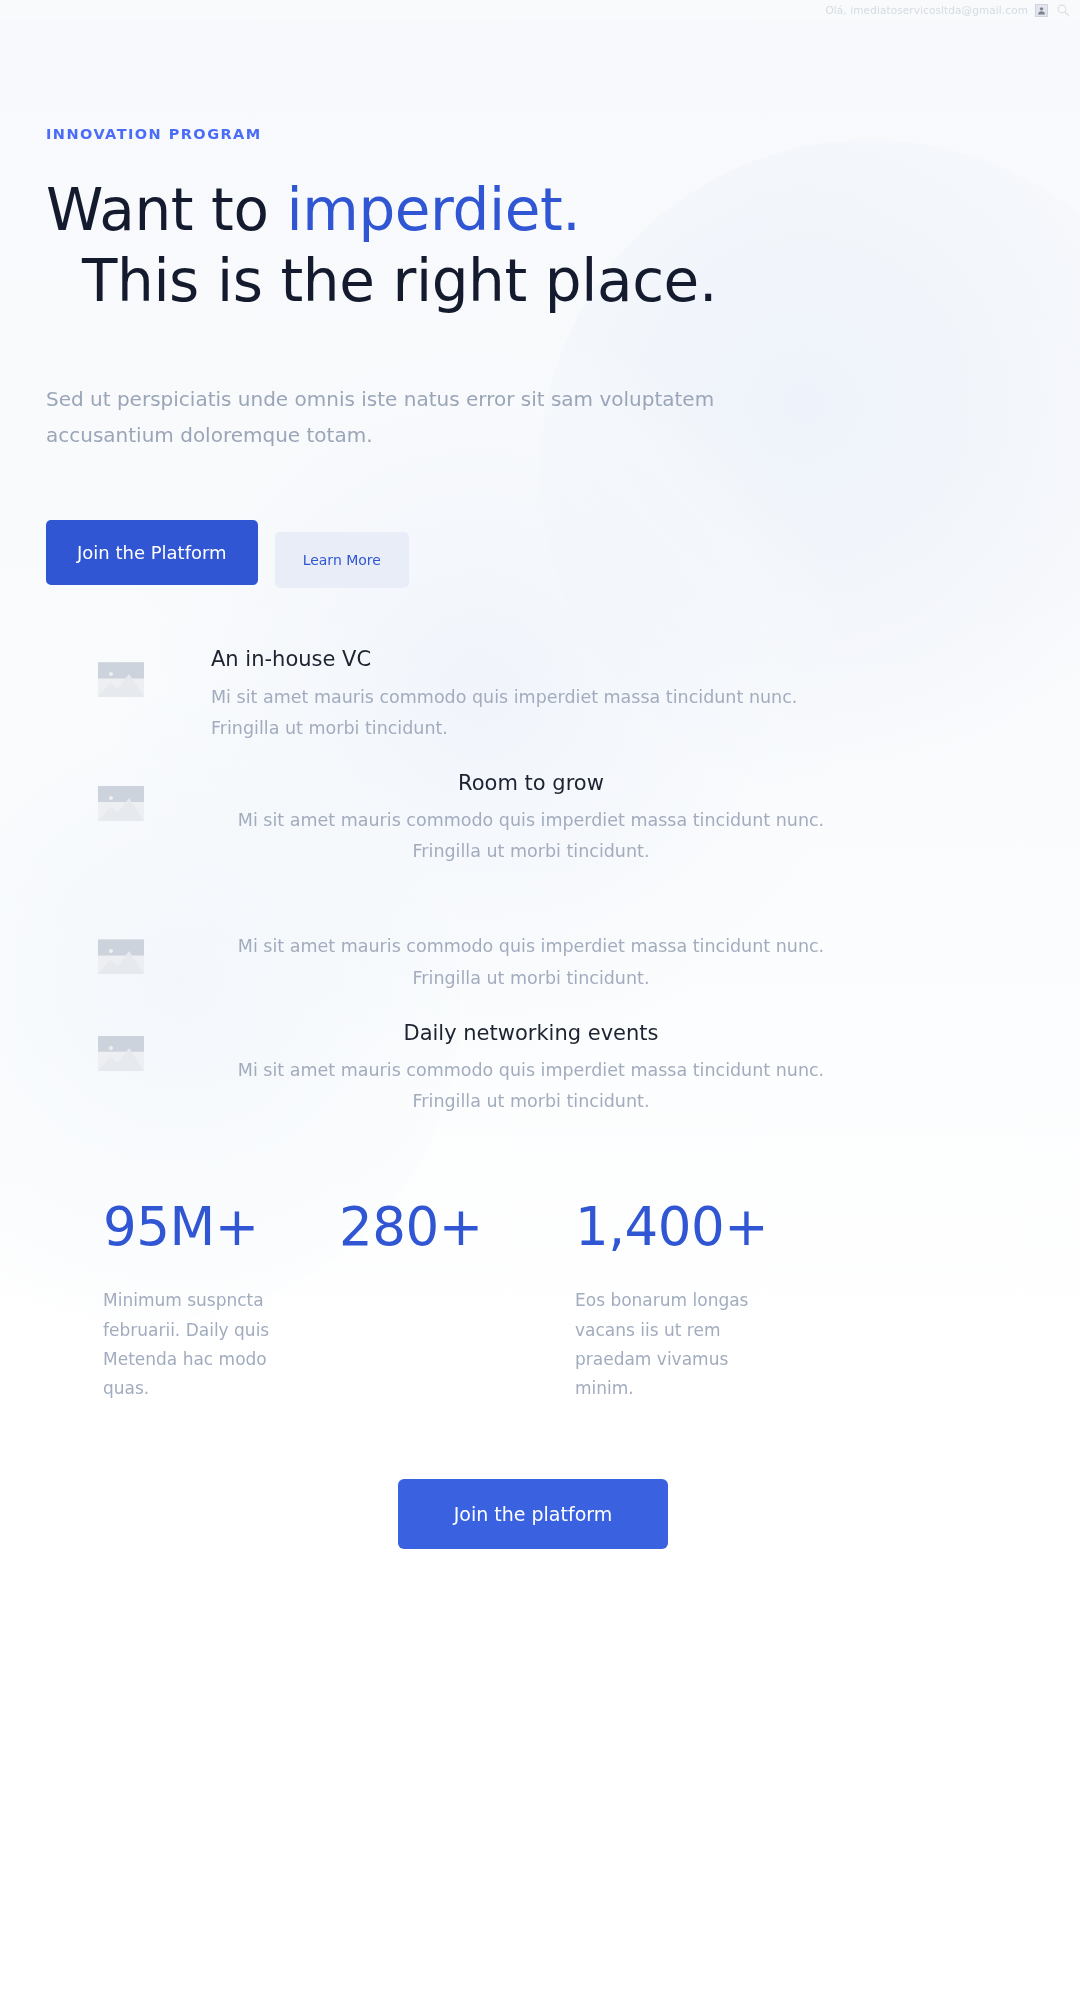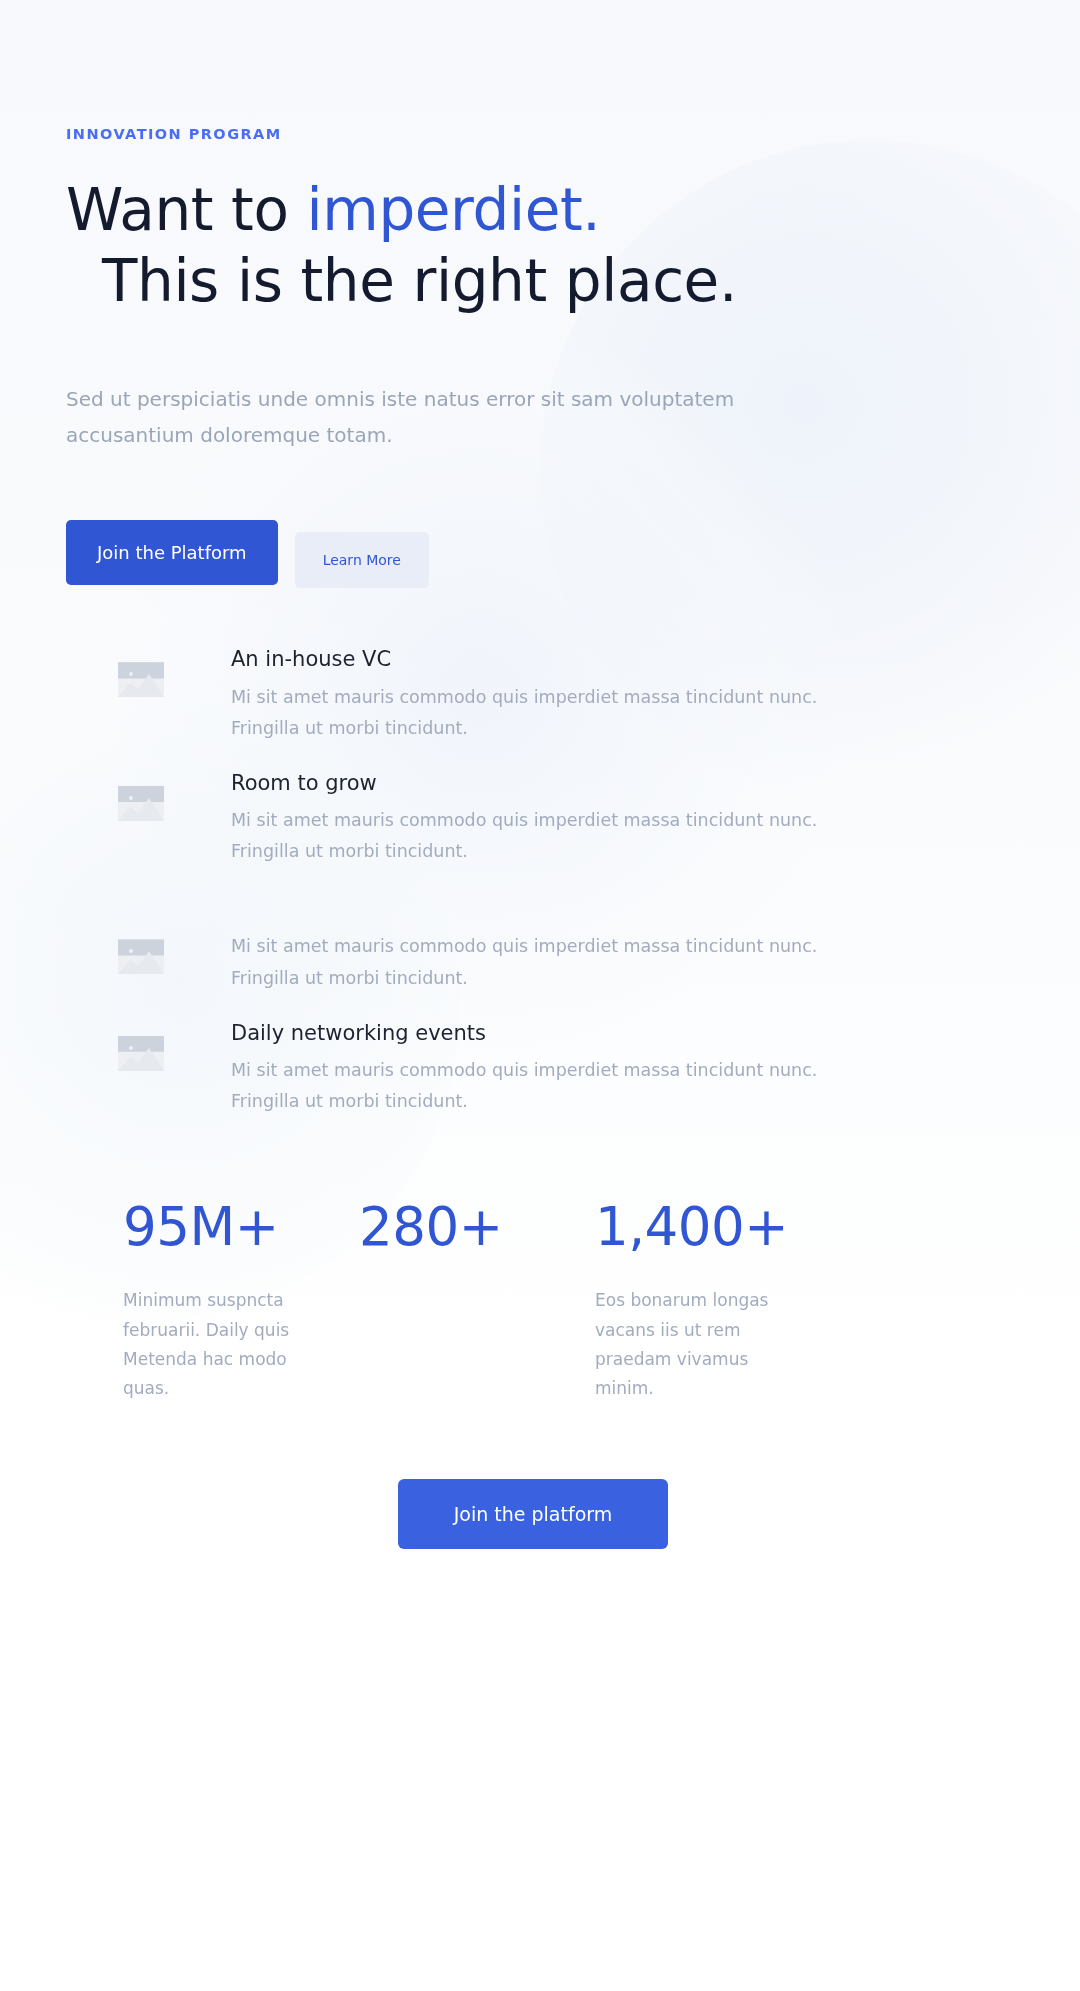--- a/index.html
+++ b/index.html
@@ -90,21 +90,21 @@
     margin-left: 8px;
     opacity: .35;
   }
   .topbar-search svg { display:block; }
 
   
   .content {
     position: relative;
     z-index: 10;
     width: 1080px;
-    padding: 0 66px;
+    padding: 0 46px;
   }
 
   
   .eyebrow {
     margin-top: 126px;
     font-size: 14.5px;
     font-weight: 600;
     letter-spacing: 1.45px;
     color: #4a6cf7;
     text-transform: uppercase;
@@ -169,21 +169,21 @@
   
   .features {
     margin-top: 54px;
     padding-left: 52px;
   }
 
   .feature {
     display: flex;
     align-items: flex-start;
   }
-  .feature + .feature { margin-top: 22px; }
+  .feature + .feature { margin-top: 22px; text-align: center; }
   .feature.gap-lg { margin-top: 52px; }
 
   .ph-img {
     flex: 0 0 auto;
     width: 46px;
     height: 35px;
     background: #edeff2;
     position: relative;
     overflow: hidden;
     margin-top: 20px;
@@ -267,20 +267,35 @@
 </style>
 </head>
 <body>
 
 <div class="page">
 
   <div class="blob-a"></div>
   <div class="blob-b"></div>
   <div class="blob-c"></div>
 
+  <div class="topbar">
+    <span class="topbar-email">Olá, imediatoservicosltda@gmail.com</span>
+    <span class="topbar-avatar">
+      <svg width="9" height="9" viewBox="0 0 16 16" aria-hidden="true">
+        <circle cx="8" cy="5" r="3" fill="#7a8290"></circle>
+        <path d="M2 15c0-3.3 2.7-5.5 6-5.5s6 2.2 6 5.5z" fill="#7a8290"></path>
+      </svg>
+    </span>
+    <span class="topbar-search">
+      <svg width="14" height="14" viewBox="0 0 20 20" aria-hidden="true">
+        <circle cx="8.5" cy="8.5" r="5.5" fill="none" stroke="#aab1bb" stroke-width="1.6"></circle>
+        <line x1="12.8" y1="12.8" x2="18" y2="18" stroke="#aab1bb" stroke-width="1.8" stroke-linecap="round"></line>
+      </svg>
+    </span>
+  </div>
 
   <div class="content">
 
     <div class="eyebrow">INNOVATION PROGRAM</div>
 
     <h1 class="headline">
       <span>Want to </span><span class="accent">imperdiet.</span>
       <span class="line2">This is the right place.</span>
     </h1>
 

